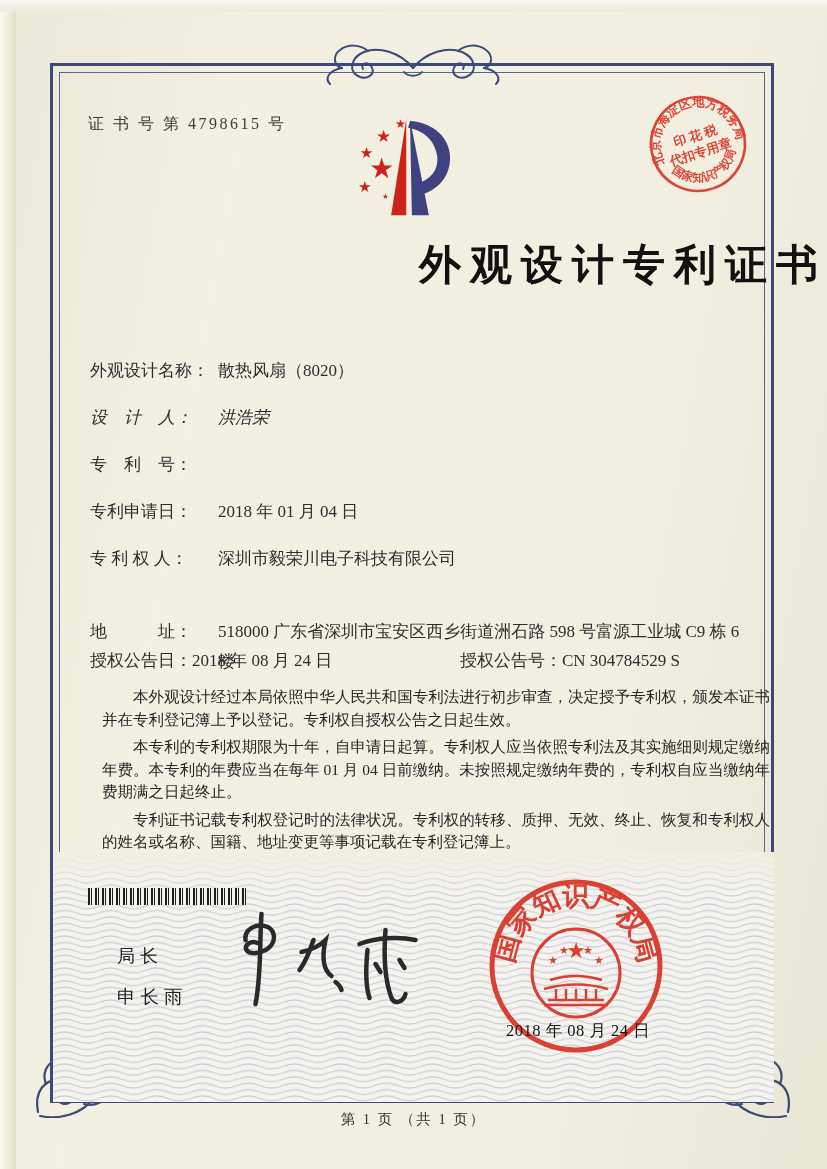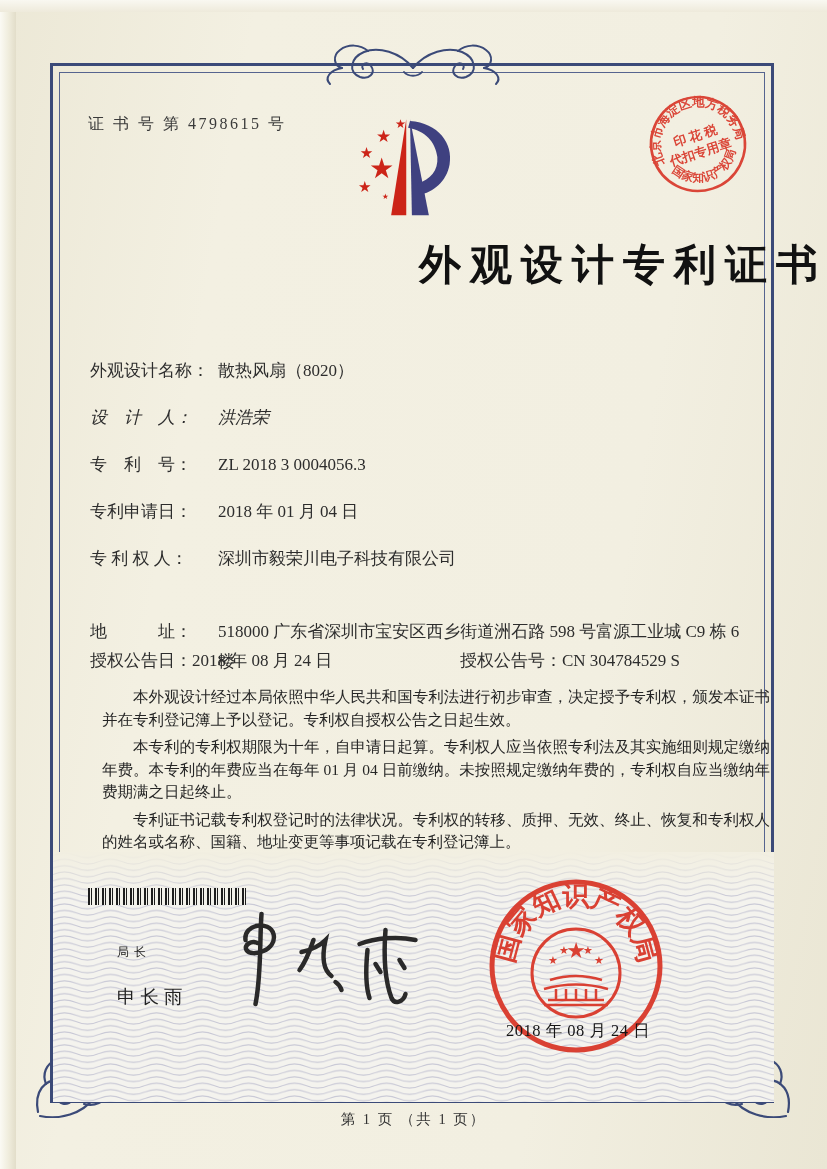--- a/index.html
+++ b/index.html
@@ -35,21 +35,21 @@
   .frow:nth-of-type(6){top:236px;margin-top:25px;}
   .flabel{flex:0 0 128px;white-space:pre;}
   .fvalue{flex:1;}
   .grant{position:absolute;left:90px;top:648px;width:662px;font-size:17px;line-height:26px;}
   .grant-right{position:absolute;left:370px;top:0;}
   .paras{position:absolute;left:86px;top:686px;width:684px;font-size:15.5px;color:#262626;}
   .paras p{margin:0 0 5px 16px;line-height:22.5px;text-indent:2em;text-align:justify;}
   .waves{position:absolute;left:53px;top:852px;}
   .barcode{position:absolute;left:88px;top:888px;width:158px;height:17px;
     background:repeating-linear-gradient(90deg,#1d1d1d 0 2px,#f2f1ea 2px 3px,#1d1d1d 3px 4px,#f2f1ea 4px 7px,#1d1d1d 7px 9px,#f2f1ea 9px 10px,#1d1d1d 10px 11px,#f2f1ea 11px 14px);}
-  .officer-role{position:absolute;left:117px;top:944px;font-size:12px;letter-spacing:5px;color:#222;text-align:right;}
+  .officer-role{position:absolute;left:117px;top:944px;font-size:18px;letter-spacing:5px;color:#222;text-align:right;}
   .officer-name{position:absolute;left:117px;top:984px;font-size:18.5px;letter-spacing:5px;color:#222;}
   .sign{position:absolute;left:215px;top:906px;}
   .seal{position:absolute;left:486px;top:876px;opacity:.95;}
   .seal-date{position:absolute;left:506px;top:1020px;width:160px;font-size:16.5px;
     letter-spacing:.5px;color:#151515;white-space:nowrap;}
   .footer{position:absolute;left:0;top:1110px;width:827px;text-align:center;
     font-size:14.5px;letter-spacing:2px;color:#333;}
 </style>
 </head>
 <body>
@@ -128,21 +128,20 @@
     <div class="frow">
       <span class="flabel">外观设计名称：</span>
       <span class="fvalue">散热风扇（8020）</span>
     </div>
     <div class="frow">
       <span class="flabel">设　计　人：</span>
       <span class="fvalue">洪浩荣</span>
     </div>
     <div class="frow">
       <span class="flabel">专　利　号：</span>
-      <span class="fvalue">ZL 2018 3 0004056.3</span>
     </div>
     <div class="frow">
       <span class="flabel">专利申请日：</span>
       <span class="fvalue">2018 年 01 月 04 日</span>
     </div>
     <div class="frow">
       <span class="flabel">专 利 权 人：</span>
       <span class="fvalue">深圳市毅荣川电子科技有限公司</span>
     </div>
     <div class="frow">

